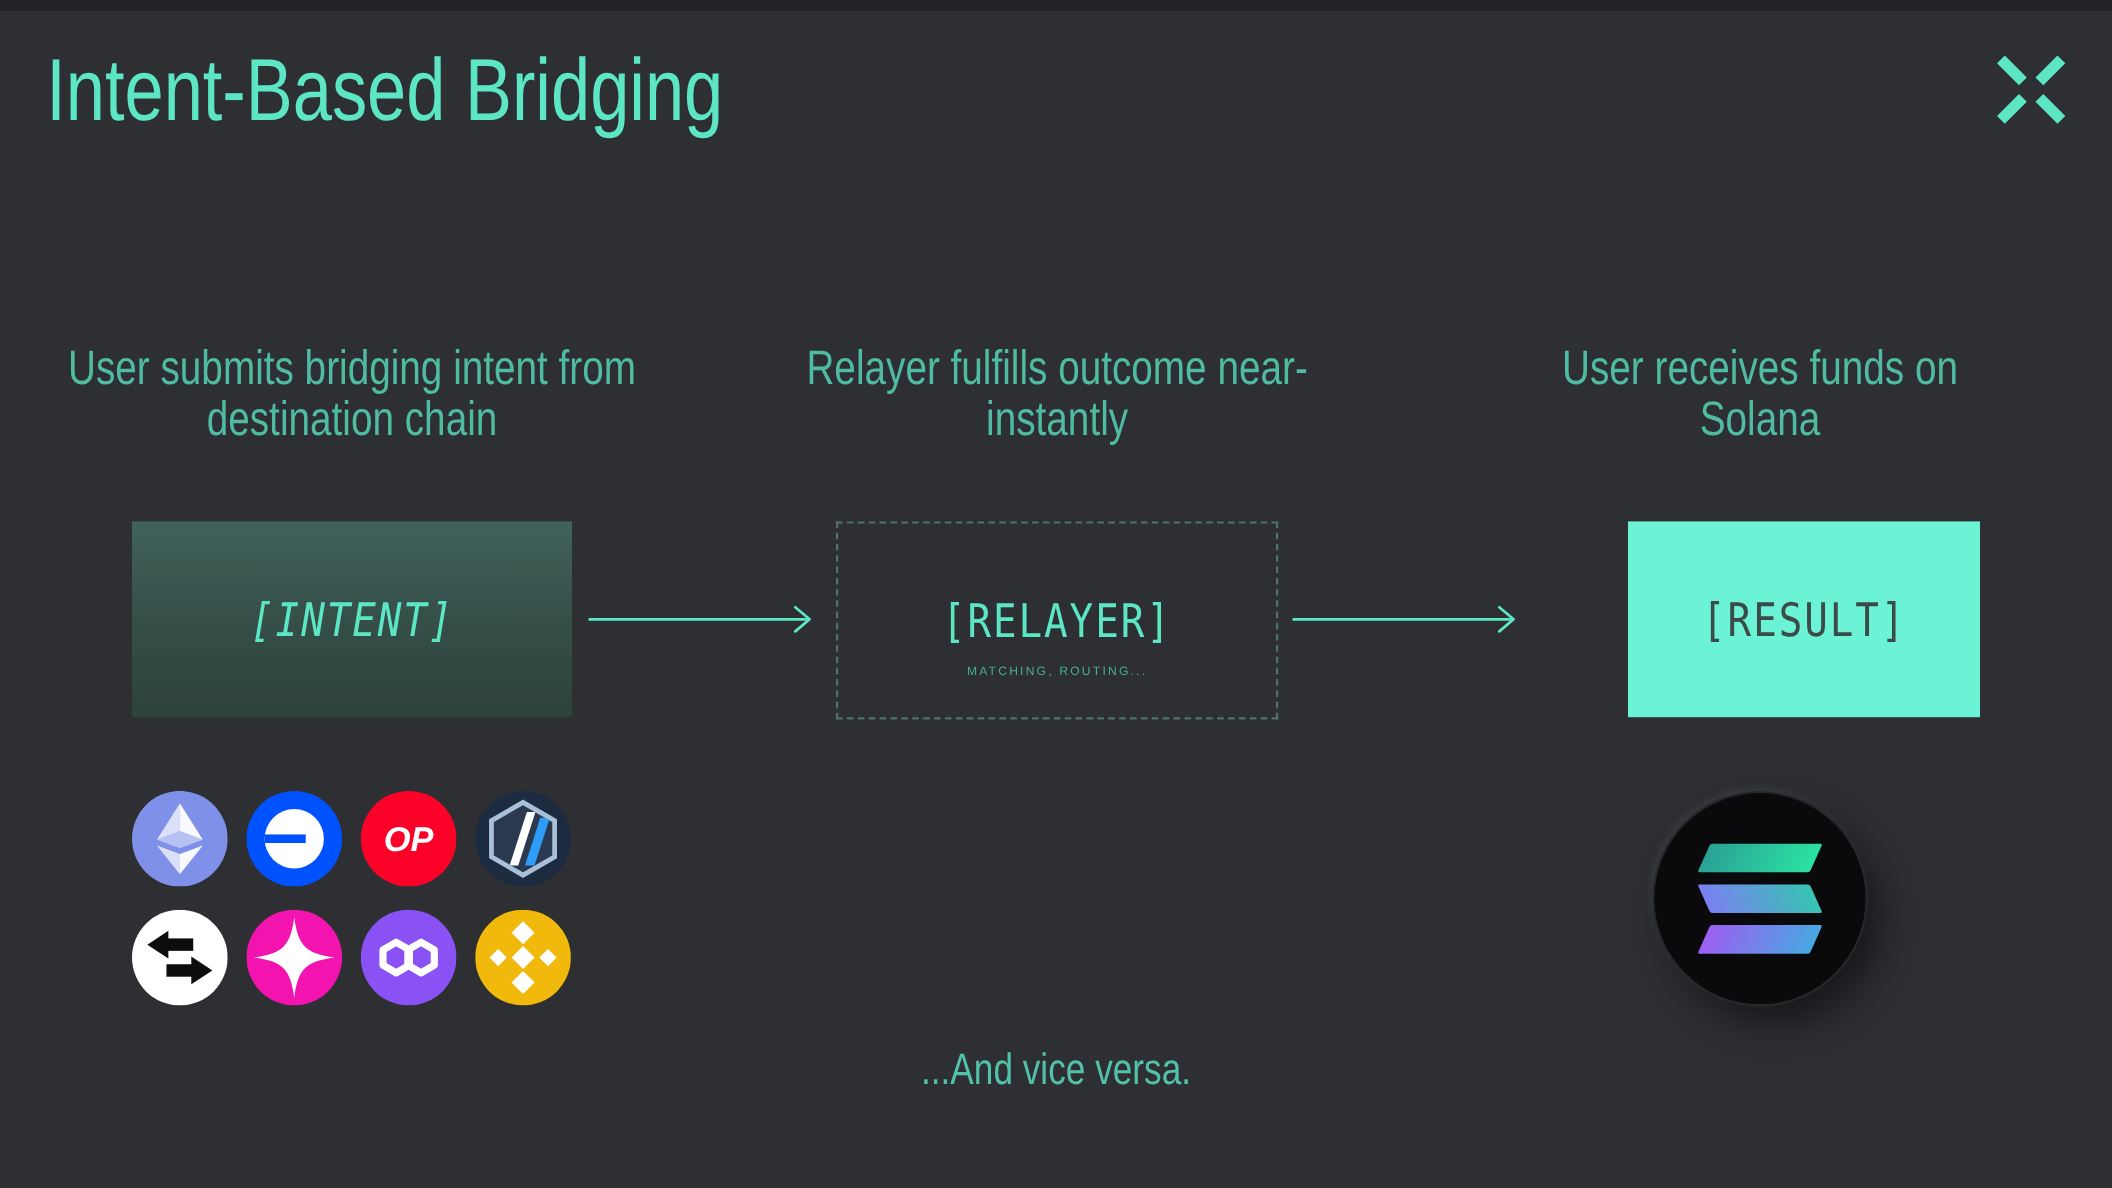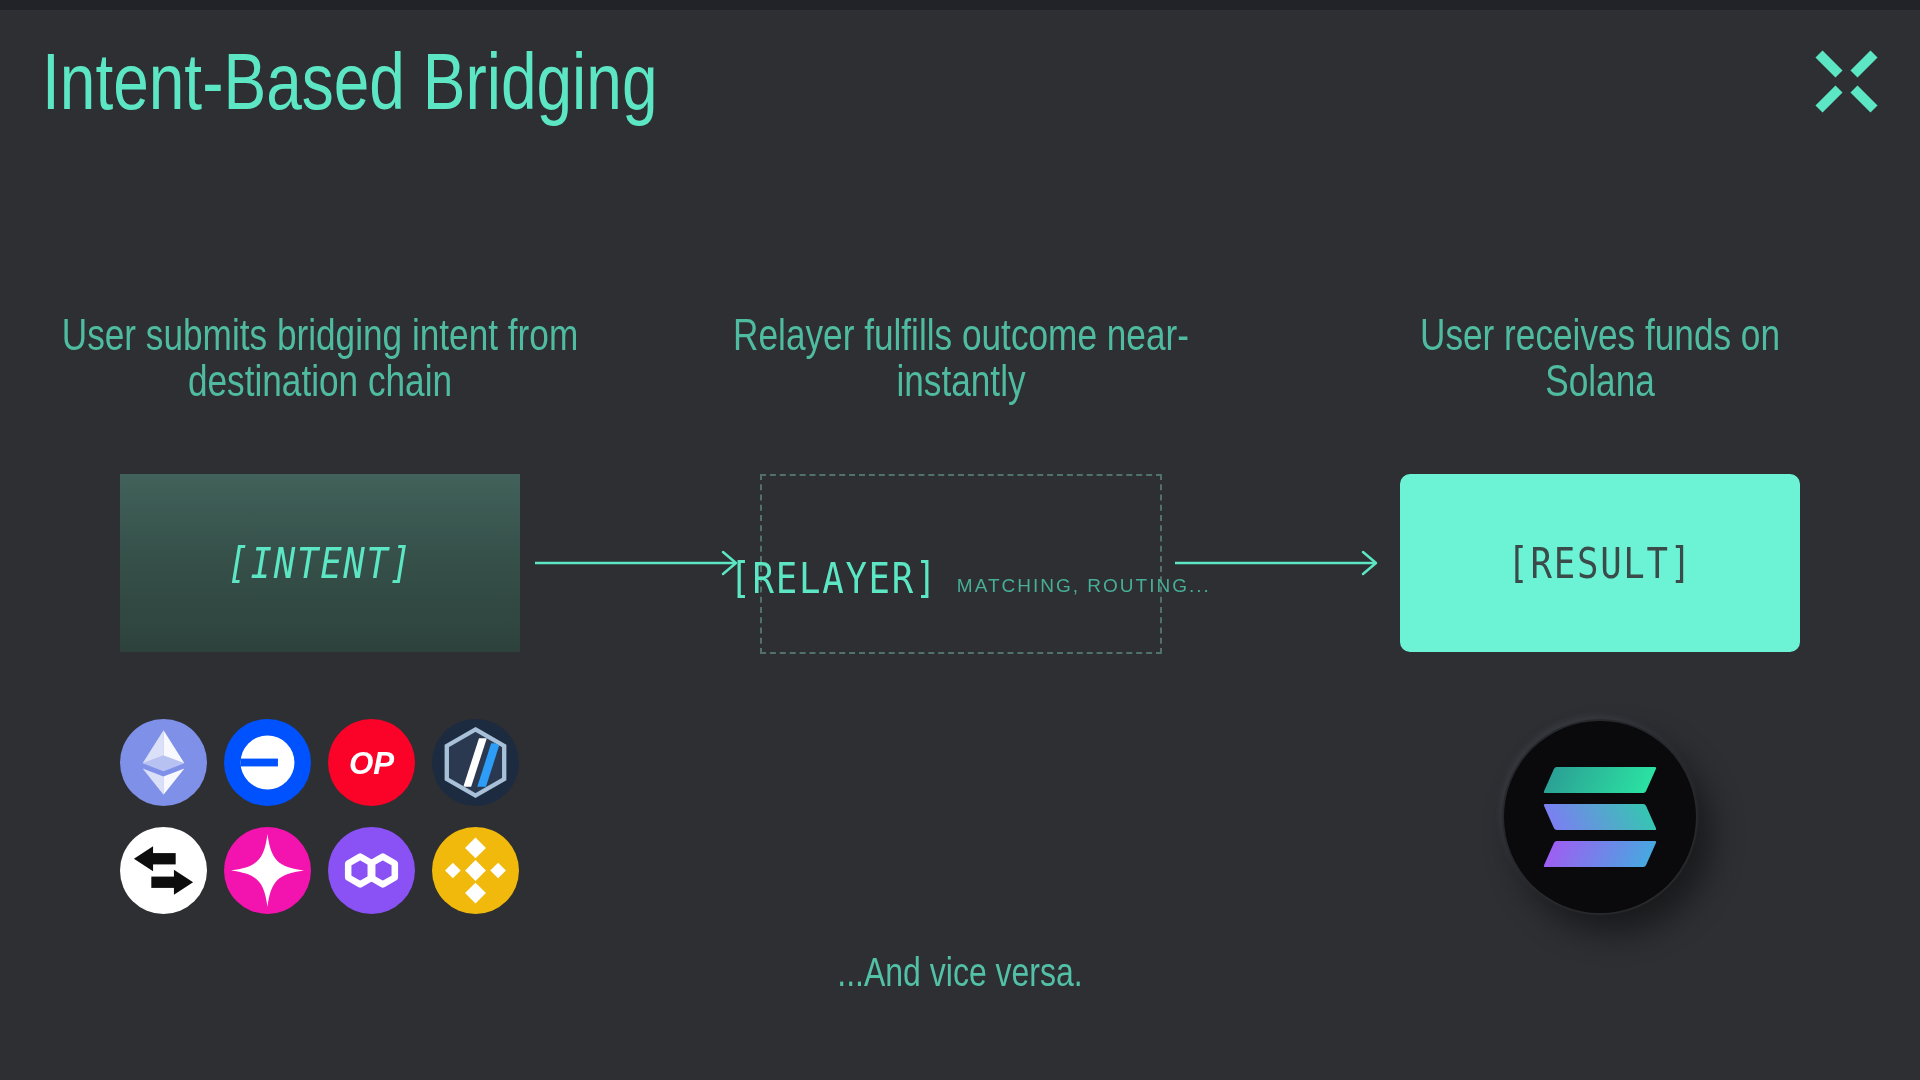--- a/index.html
+++ b/index.html
@@ -11,26 +11,26 @@
   .x-logo{position:absolute;left:1815px;top:50px;}
   .heading{position:absolute;top:312px;font-size:44px;line-height:46px;color:#4fbca1;
            text-align:center;transform:scaleX(.8);transform-origin:50% 0;}
   .heading.h1{left:-30px;width:700px;}   
   .heading.h2{left:661px;width:600px;}   
   .heading.h3{left:1320px;width:560px;}  
   .box{position:absolute;top:474px;height:178px;display:flex;flex-direction:column;
        align-items:center;justify-content:center;box-sizing:border-box;}
   .box-intent{left:120px;width:400px;background:linear-gradient(180deg,#41625a 0%,#36504a 45%,#2e423c 100%);font-style:italic;}
   .box-relayer{left:760px;width:402px;height:180px;border:2px dashed #50726a;background:transparent;}
-  .box-result{left:1400px;width:400px;background:#6cf3d5;border-radius:10px;}
+  .box-result{left:1480px;width:320px;background:#6cf3d5;}
   .boxlabel{font-family:"DejaVu Sans Mono",monospace;font-size:42px;letter-spacing:2px;
             color:#5ce6c4;transform:scaleX(.85);transform-origin:50% 50%;white-space:nowrap;}
   .box-result .boxlabel{color:#3a4b49;}
-  .relayer-stack{display:flex;flex-direction:row;align-items:center;transform:translateY(14px);}
-  .sublabel{margin-top:16px;font-size:19px;letter-spacing:2px;color:#47ae97;white-space:nowrap;}
+  .relayer-stack{display:flex;flex-direction:column;align-items:center;transform:translateY(14px);}
+  .sublabel{margin-top:16px;font-size:11px;letter-spacing:2px;color:#47ae97;white-space:nowrap;}
   .arrow{position:absolute;top:547px;}
   .arrow.a1{left:535px;} .arrow.a2{left:1175px;}
   .chain-grid{position:absolute;left:120px;top:719px;display:grid;
               grid-template-columns:repeat(4,87px);grid-auto-rows:87px;column-gap:17px;row-gap:21px;}
   .chain{width:87px;height:87px;}
   .chain svg{display:block;width:87px;height:87px;}
   .sol-coin{position:absolute;left:1502px;top:719px;width:196px;height:196px;border-radius:50%;
             background:#0a0a0c;box-sizing:border-box;border:2px solid rgba(140,150,160,.22);
             box-shadow:14px 18px 32px rgba(0,0,0,.45), -2px -3px 6px rgba(170,180,195,.10);
             display:flex;flex-direction:column;align-items:center;justify-content:center;}

